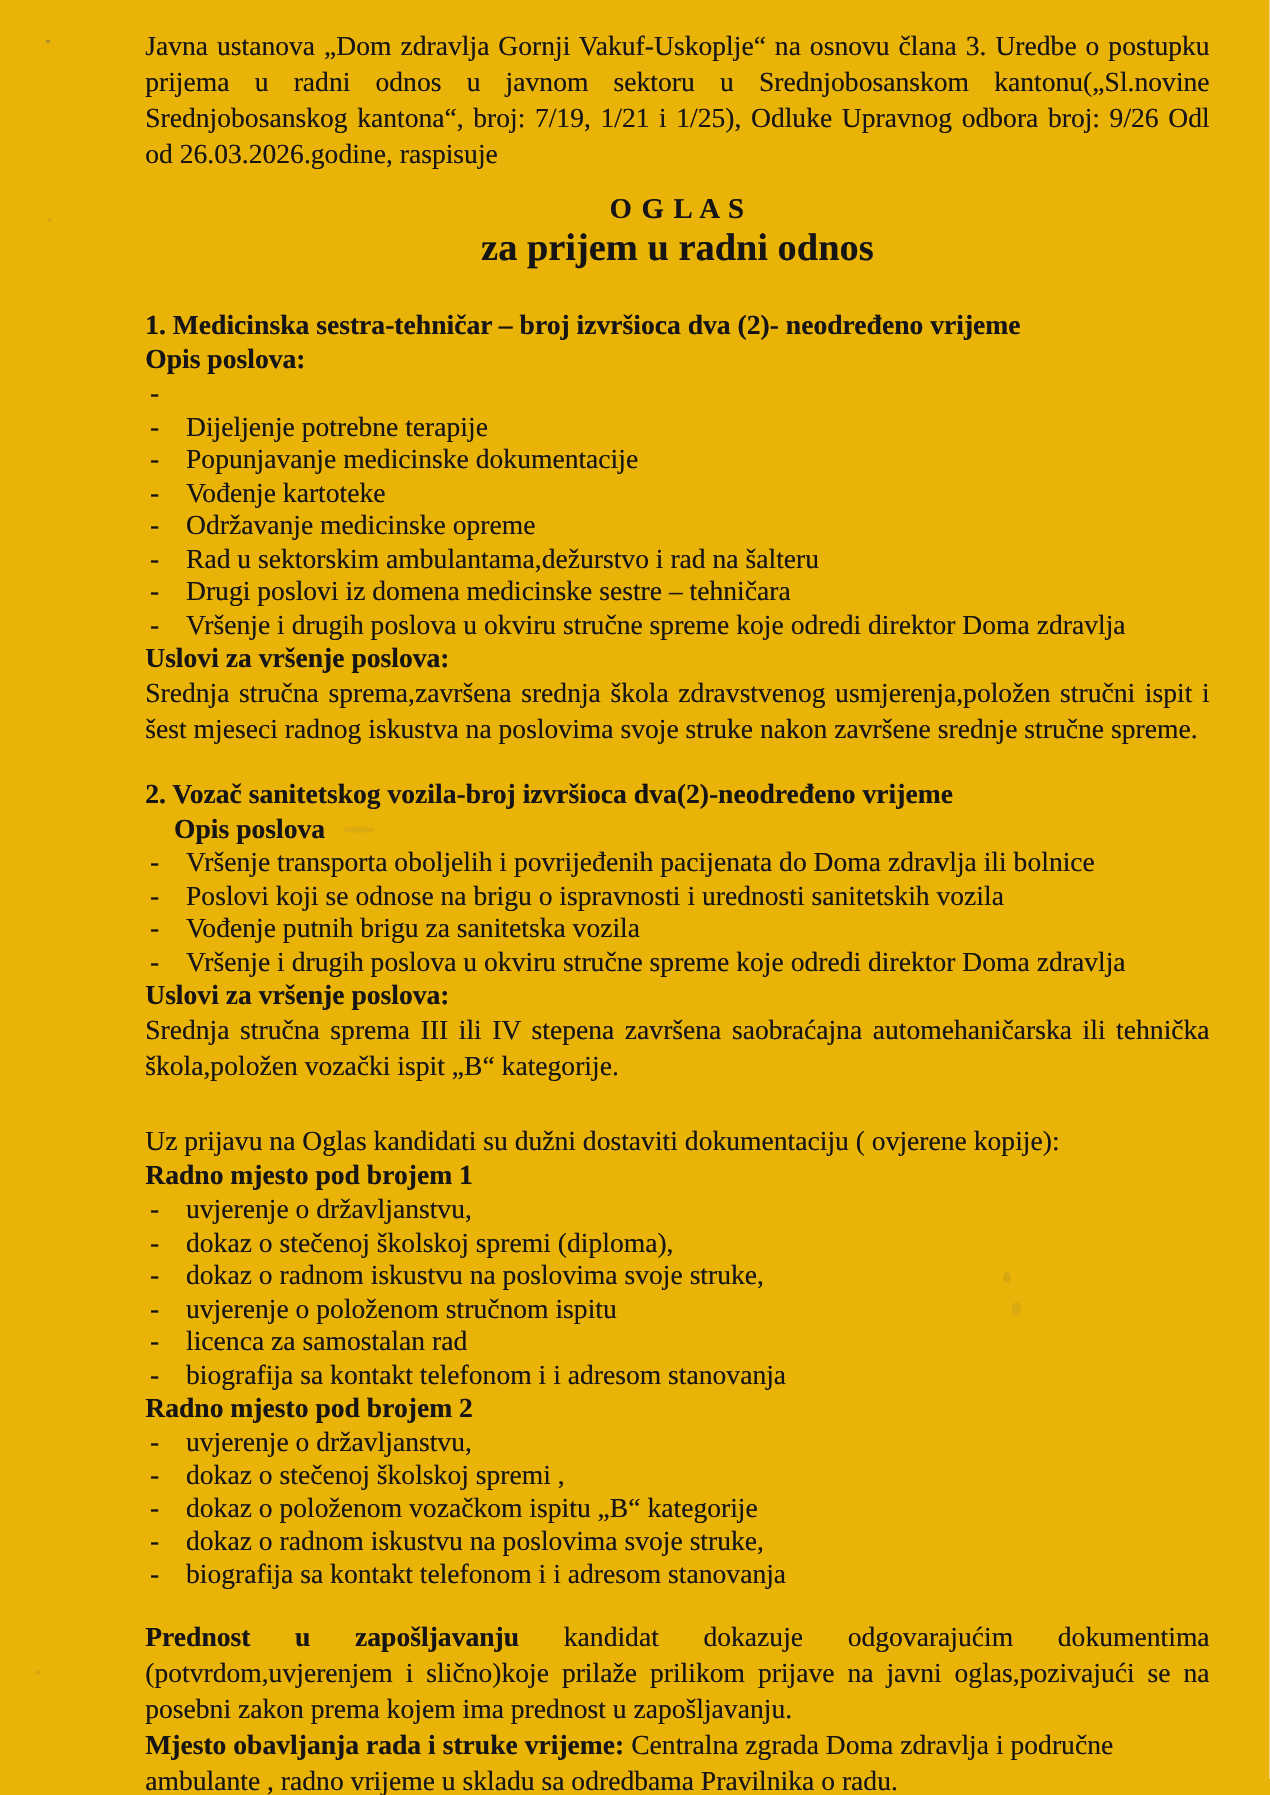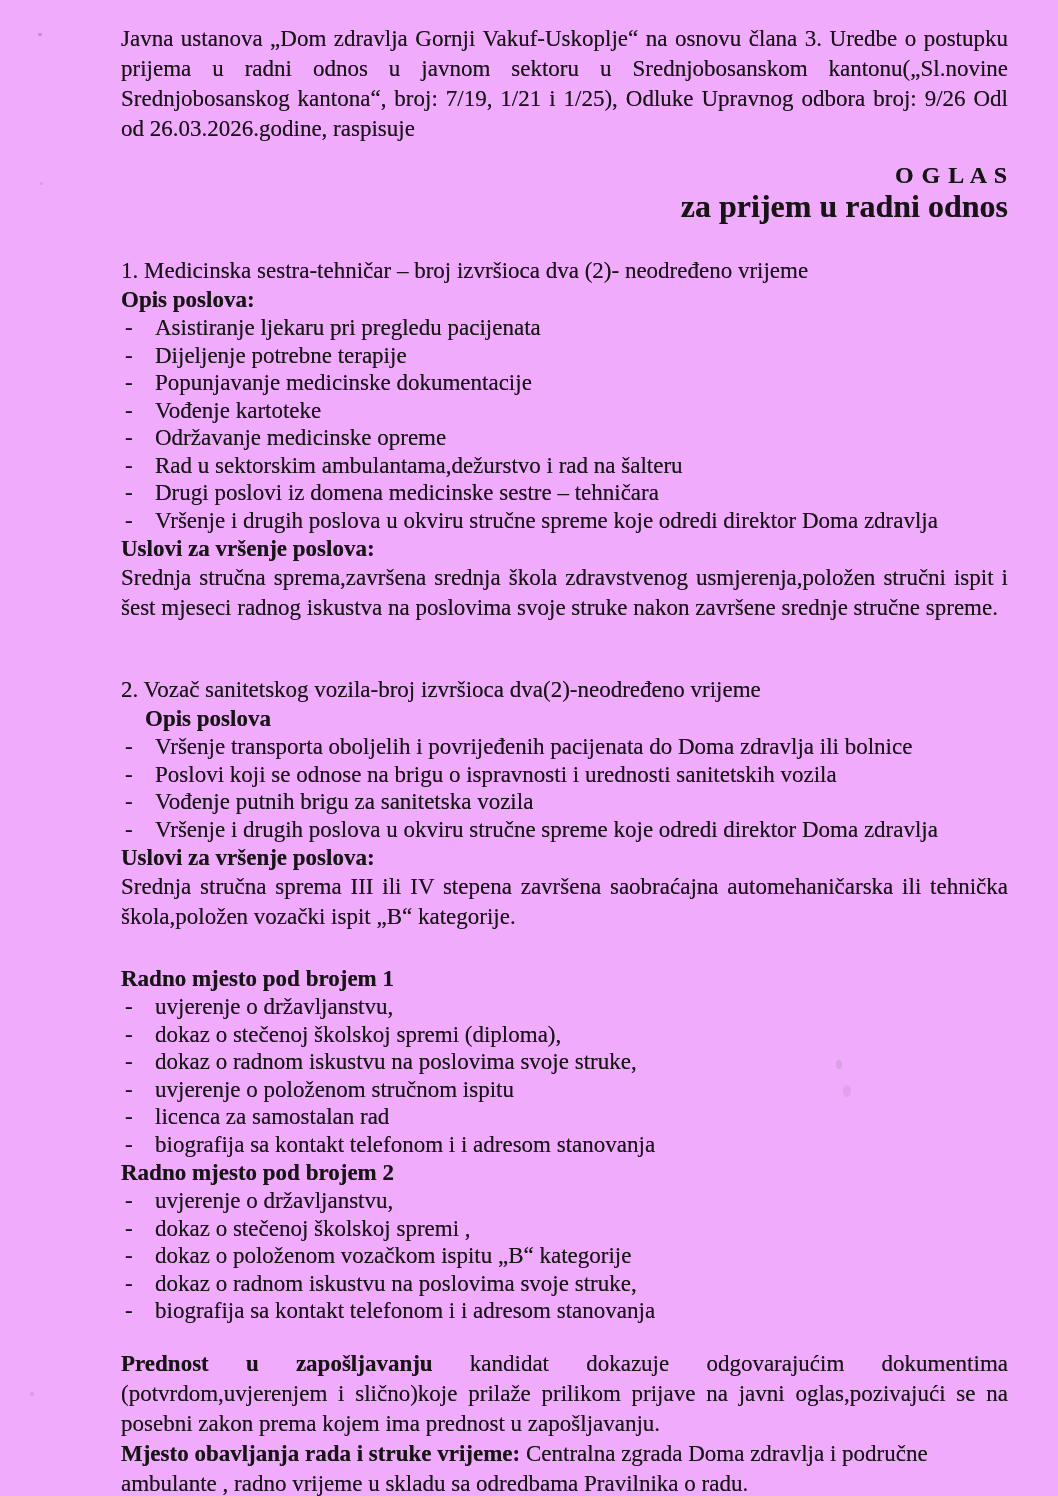--- a/index.html
+++ b/index.html
@@ -4,38 +4,38 @@
 <style>
   html, body {
     margin: 0;
     padding: 0;
     background: #f4f4f2;
   }
   .page {
     position: relative;
     width: 1058px;
     height: 1496px;
-    background: #f0abfc;
+    background: #eab308;
     color: #161514;
     font-family: "Liberation Serif", "DejaVu Serif", serif;
     font-size: 23px;
     line-height: 29px;
     box-sizing: border-box;
     padding: 24px 50px 20px 121px;
     overflow: hidden;
     text-shadow: 0 0 0.5px rgba(20,18,16,0.55);
   }
   p { margin: 0; }
   .justify { text-align: justify; }
   .bold { font-weight: bold; }
   .intro { line-height: 30px; margin-bottom: 16px; }
-  .title-block { text-align: right; margin-bottom: 34px; }
+  .title-block { text-align: center; margin-bottom: 34px; }
   .doc-title { font-weight: bold; font-size: 24px; line-height: 31px; letter-spacing: 1px; }
   .doc-subtitle { font-weight: bold; font-size: 32px; line-height: 31px; }
-  .sec-heading { font-weight: normal; line-height: 29px; margin-top: 28px; }
+  .sec-heading { font-weight: bold; line-height: 29px; }
   .sub-heading { font-weight: bold; line-height: 29px; }
   .sub-heading.indented { padding-left: 24px; }
   ul.dash-list { list-style: none; margin: 0; padding: 0; }
   ul.dash-list li {
     display: flex;
     line-height: 27.5px;
   }
   ul.dash-list .dash {
     width: 34px;
     flex: 0 0 34px;
@@ -77,21 +77,20 @@
     <p class="doc-title">O G L A S</p>
     <p class="doc-subtitle">za prijem u radni odnos</p>
   </div>
 
   <section>
     <p class="sec-heading">1. Medicinska sestra-tehničar – broj izvršioca dva (2)- neodređeno vrijeme</p>
     <p class="sub-heading">Opis poslova:</p>
     <ul class="dash-list">
         <li>
         <span class="dash">-</span>
-        <span class="item-text">Asistiranje ljekaru pri pregledu pacijenata</span>
       </li>
         <li>
         <span class="dash">-</span>
         <span class="item-text">Dijeljenje potrebne terapije</span>
       </li>
         <li>
         <span class="dash">-</span>
         <span class="item-text">Popunjavanje medicinske dokumentacije</span>
       </li>
         <li>
@@ -142,20 +141,21 @@
         <span class="item-text">Vršenje i drugih poslova u okviru stručne spreme koje odredi direktor Doma zdravlja</span>
       </li>
       </ul>
     <p class="sub-heading">Uslovi za vršenje poslova:</p>
     <p class="req-text justify">Srednja  stručna sprema III ili IV stepena završena saobraćajna automehaničarska ili tehnička škola,položen vozački ispit „B“ kategorije.</p>
   </section>
 
   <div class="gap-lg"></div>
 
   <section>
+    <p>Uz prijavu na Oglas kandidati su dužni dostaviti dokumentaciju ( ovjerene kopije):</p>
     <p class="sub-heading">Radno mjesto pod brojem 1</p>
     <ul class="dash-list">
         <li>
         <span class="dash">-</span>
         <span class="item-text">uvjerenje o državljanstvu,</span>
       </li>
         <li>
         <span class="dash">-</span>
         <span class="item-text">dokaz o stečenoj školskoj spremi (diploma),</span>
       </li>

